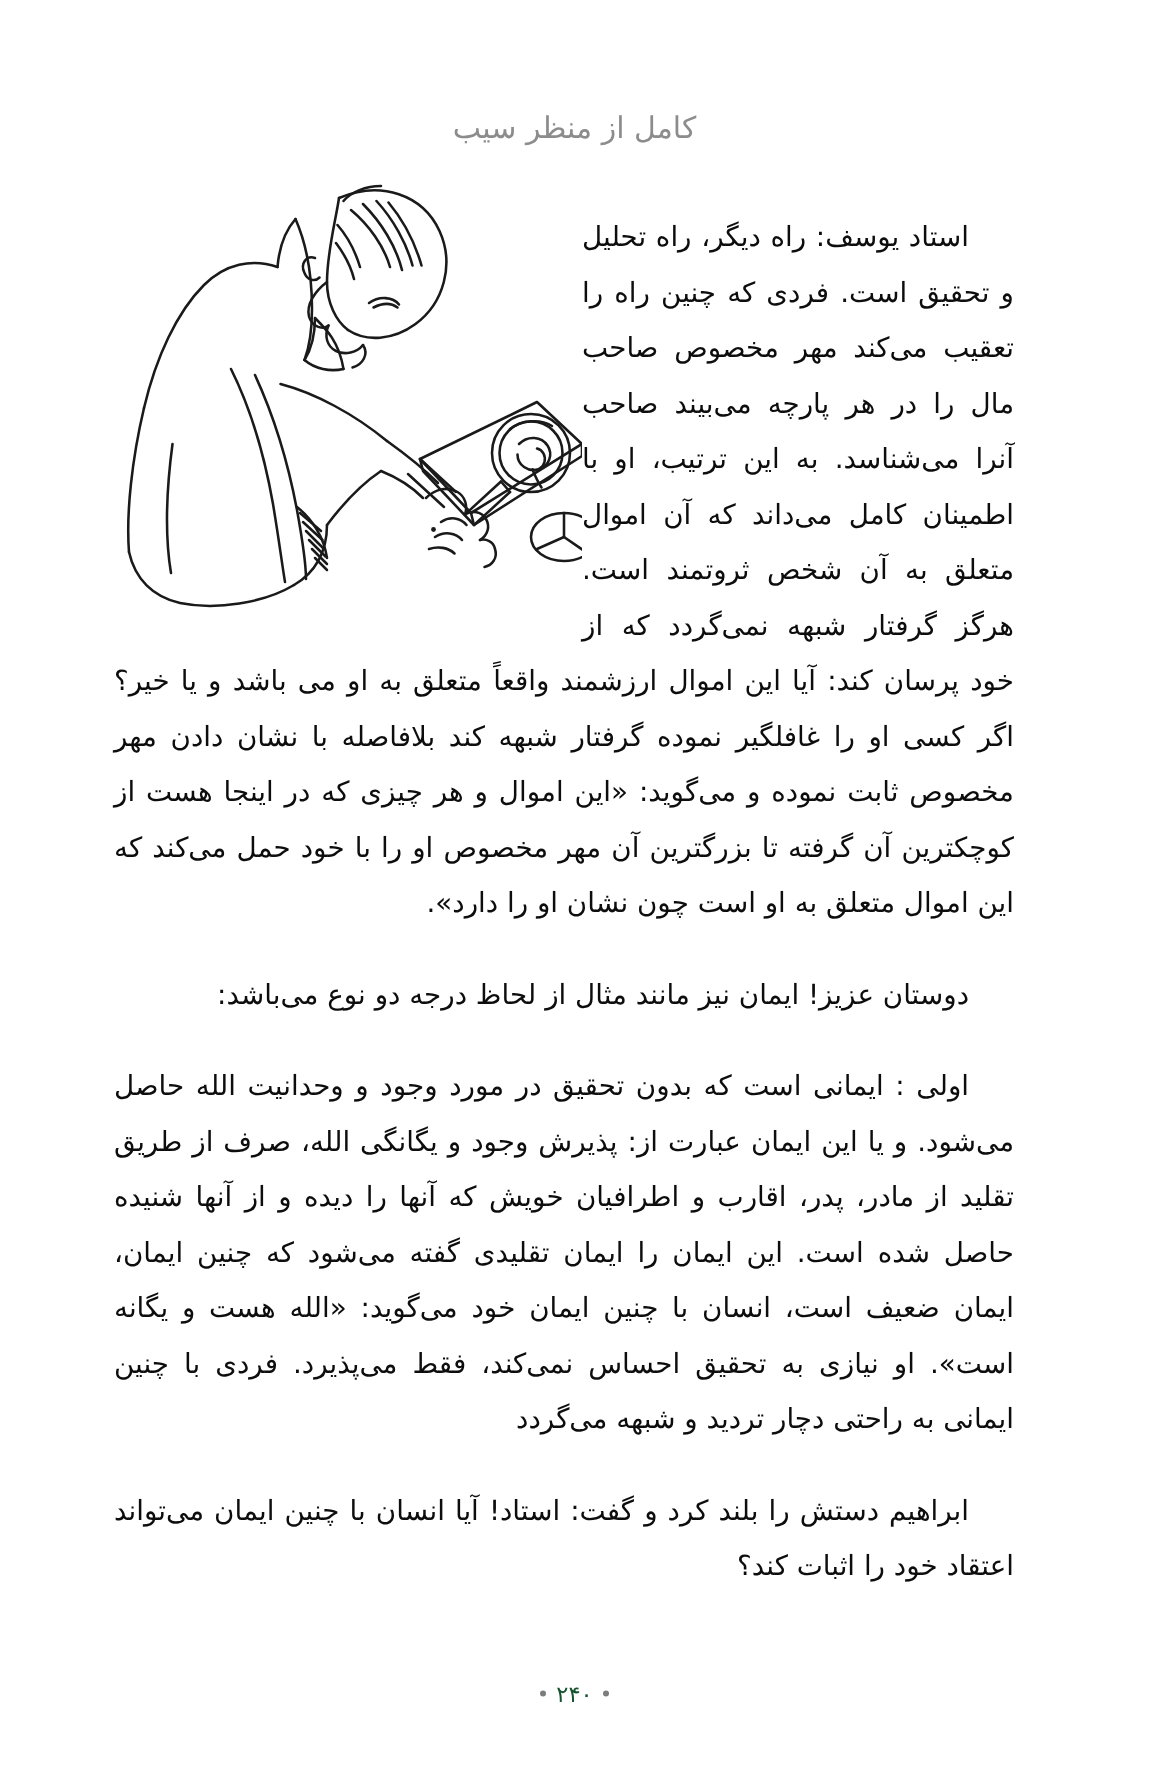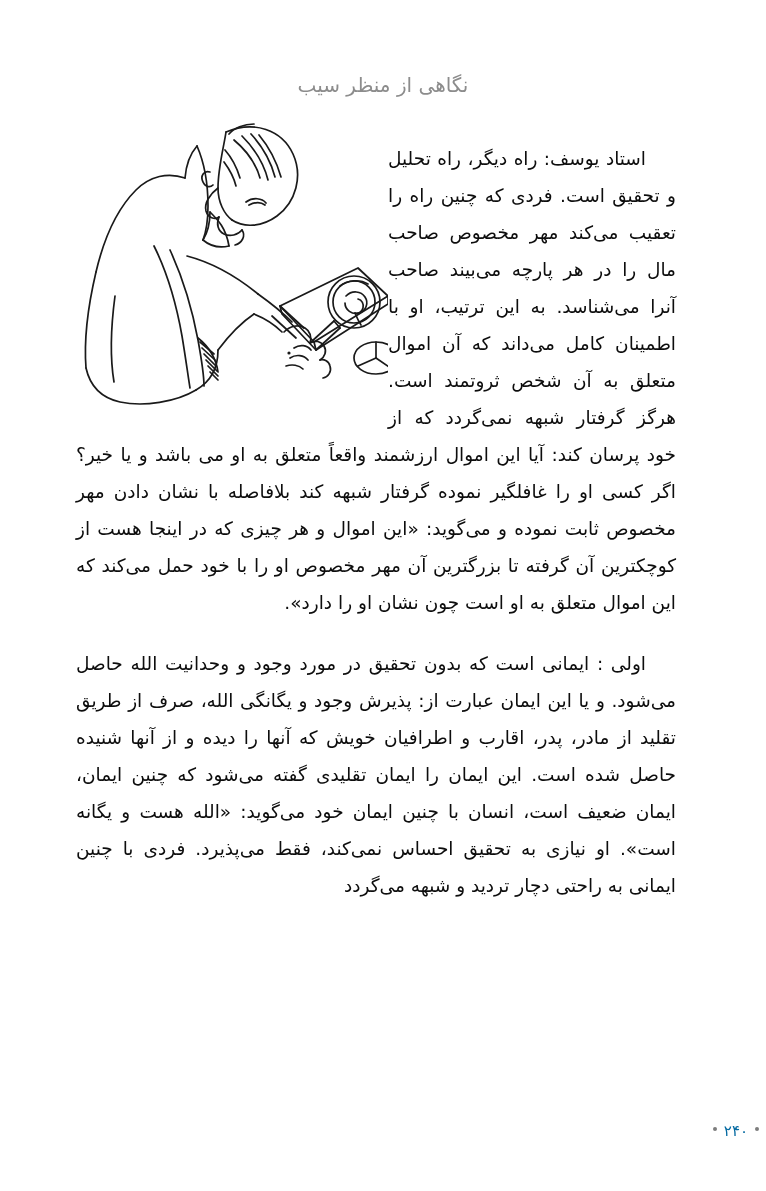--- a/index.html
+++ b/index.html
@@ -77,23 +77,23 @@
   p.gap {
     margin-top: 24px;
   }
 
   
   .folio {
     position: absolute;
     bottom: 52px;
     left: 0;
     right: 0;
-    text-align: right;
+    text-align: center;
     font-size: 15px;
-    color: #0369a1;
+    color: #14532d;
     direction: rtl;
     letter-spacing: 2px;
   }
   .folio .dot {
     display: inline-block;
     width: 4px;
     height: 4px;
     border-radius: 50%;
     background: #7d7d7d;
     vertical-align: middle;
@@ -101,21 +101,21 @@
   }
   .folio .num {
     vertical-align: middle;
   }
 </style>
 </head>
 <body>
 
 <div class="page">
 
-  <div class="running-head">نگاهی از منظر سیب</div>
+  <div class="running-head">کامل از منظر سیب</div>
 
   <div class="content">
 
     <div class="figure">
       <svg viewBox="0 0 330 300" xmlns="http://www.w3.org/2000/svg" fill="none" stroke="#1a1a1a" stroke-width="1.7" stroke-linecap="round" stroke-linejoin="round">
 
         <path d="M168 22 C196 10 224 20 235 44 C245 66 238 92 219 106 C204 117 186 118 174 110"></path>
         <path d="M174 110 C166 104 160 92 160 78 C160 58 166 36 168 22"></path>
 
         <path d="M176 30 C188 40 198 54 202 68"></path>
@@ -187,21 +187,23 @@
         <path d="M222 196 L224 204 L258 240"></path>
 
         <ellipse cx="318" cy="248" rx="22" ry="16"></ellipse>
         <path d="M318 232 L318 248"></path>
         <path d="M318 248 L300 256"></path>
         <path d="M318 248 L334 259"></path>
       </svg>
     </div>
 
     <p class="indent">استاد یوسف: راه دیگر، راه تحلیل و تحقیق است. فردی که چنین راه را تعقیب می‌کند مهر مخصوص صاحب مال را در هر پارچه می‌بیند صاحب آنرا می‌شناسد. به این ترتیب، او با اطمینان کامل می‌داند که آن اموال متعلق به آن شخص ثروتمند است. هرگز گرفتار شبهه نمی‌گردد که از خود پرسان کند: آیا این اموال ارزشمند واقعاً متعلق به او می باشد و یا خیر؟ اگر کسی او را غافلگیر نموده گرفتار شبهه کند بلافاصله با نشان دادن مهر مخصوص ثابت نموده و می‌گوید: «این اموال و هر چیزی که در اینجا هست از کوچکترین آن گرفته تا بزرگترین آن مهر مخصوص او را با خود حمل می‌کند که این اموال متعلق به او است چون نشان او را دارد».</p>
+    <p class="indent gap">دوستان عزیز! ایمان نیز مانند مثال از لحاظ درجه دو نوع می‌باشد:</p>
     <p class="indent gap">اولی : ایمانی است که بدون تحقیق در مورد وجود و وحدانیت الله حاصل می‌شود. و یا این ایمان عبارت از: پذیرش وجود و یگانگی الله، صرف از طریق تقلید از مادر، پدر، اقارب و اطرافیان خویش که آنها را دیده و از آنها شنیده حاصل شده است. این ایمان را ایمان تقلیدی گفته می‌شود که چنین ایمان، ایمان ضعیف است، انسان با چنین ایمان خود می‌گوید: «الله هست و یگانه است». او نیازی به تحقیق احساس نمی‌کند، فقط می‌پذیرد. فردی با چنین ایمانی به راحتی دچار تردید و شبهه می‌گردد</p>
+    <p class="indent gap">ابراهیم دستش را بلند کرد و گفت: استاد! آیا انسان با چنین ایمان می‌تواند اعتقاد خود را اثبات کند؟</p>
 
   </div>
 
   <div class="folio">
     <span class="dot"></span><span class="num">۲۴۰</span><span class="dot"></span>
   </div>
 
 </div>
 
 </body></html>

